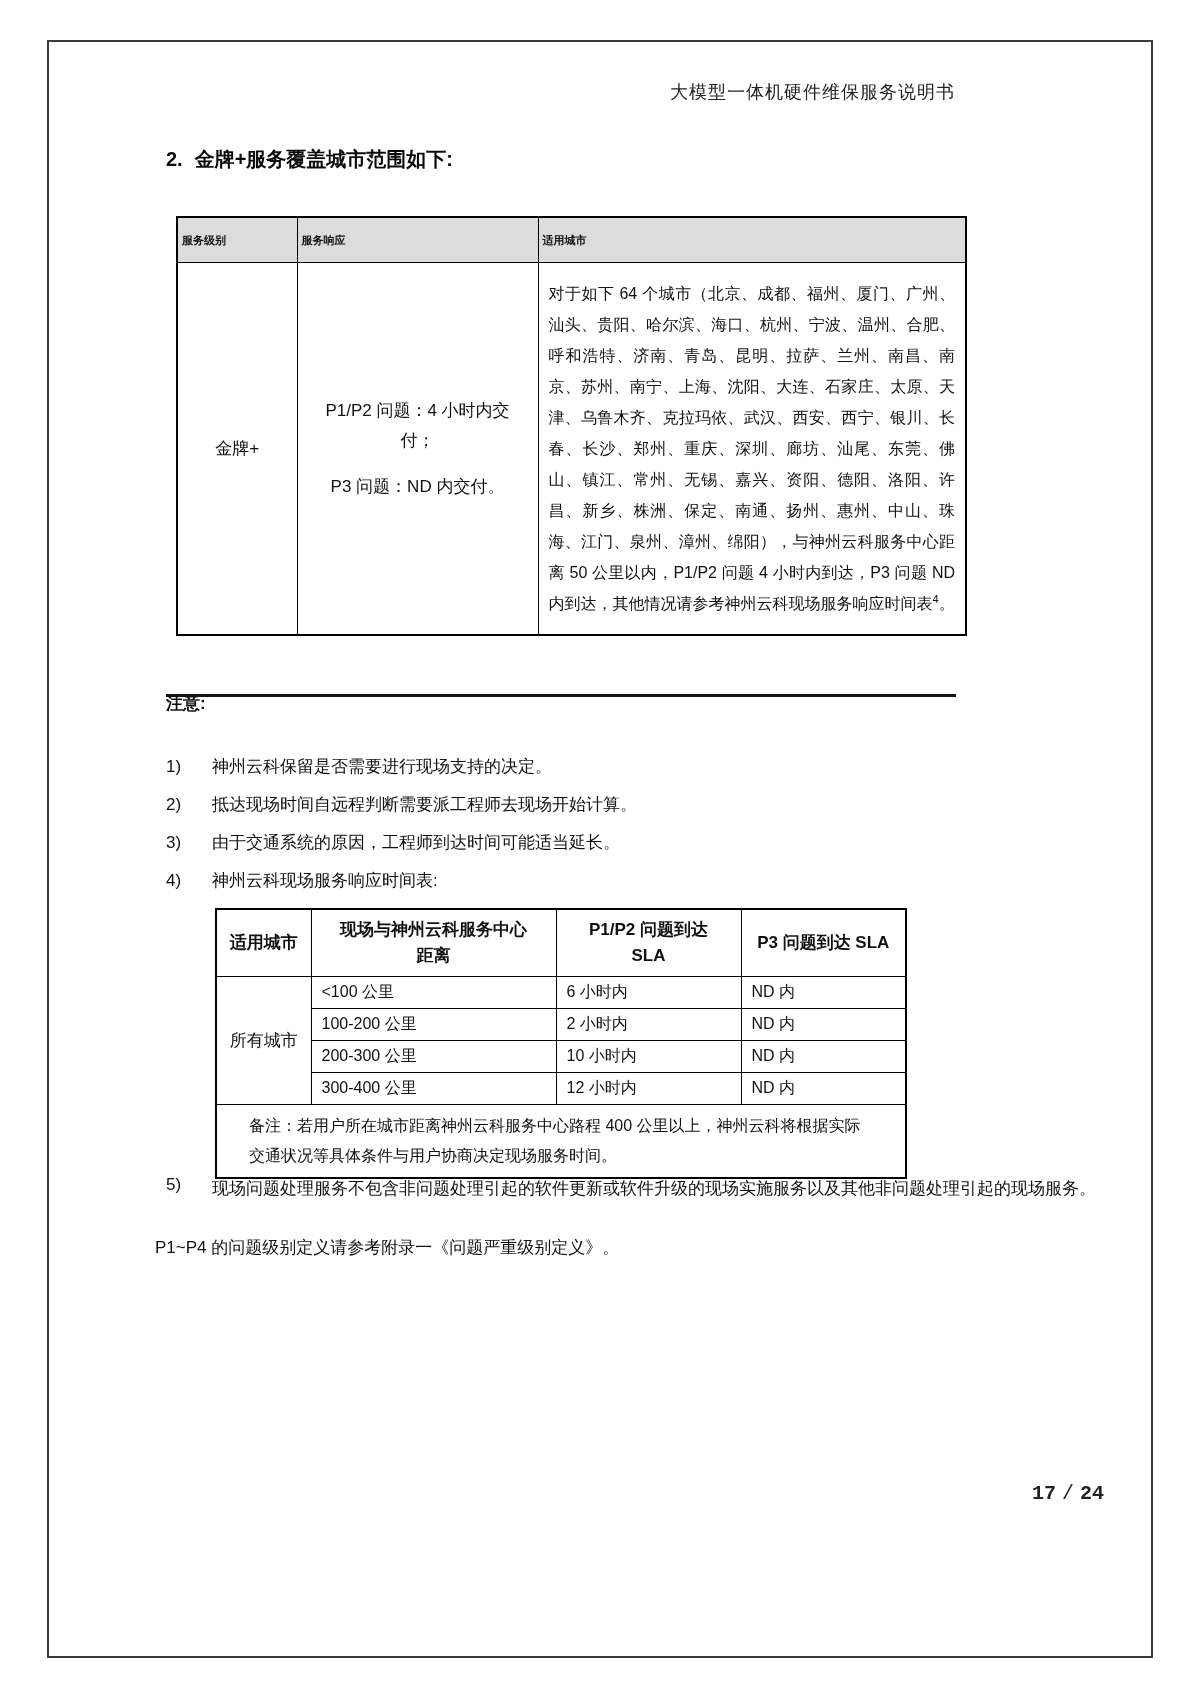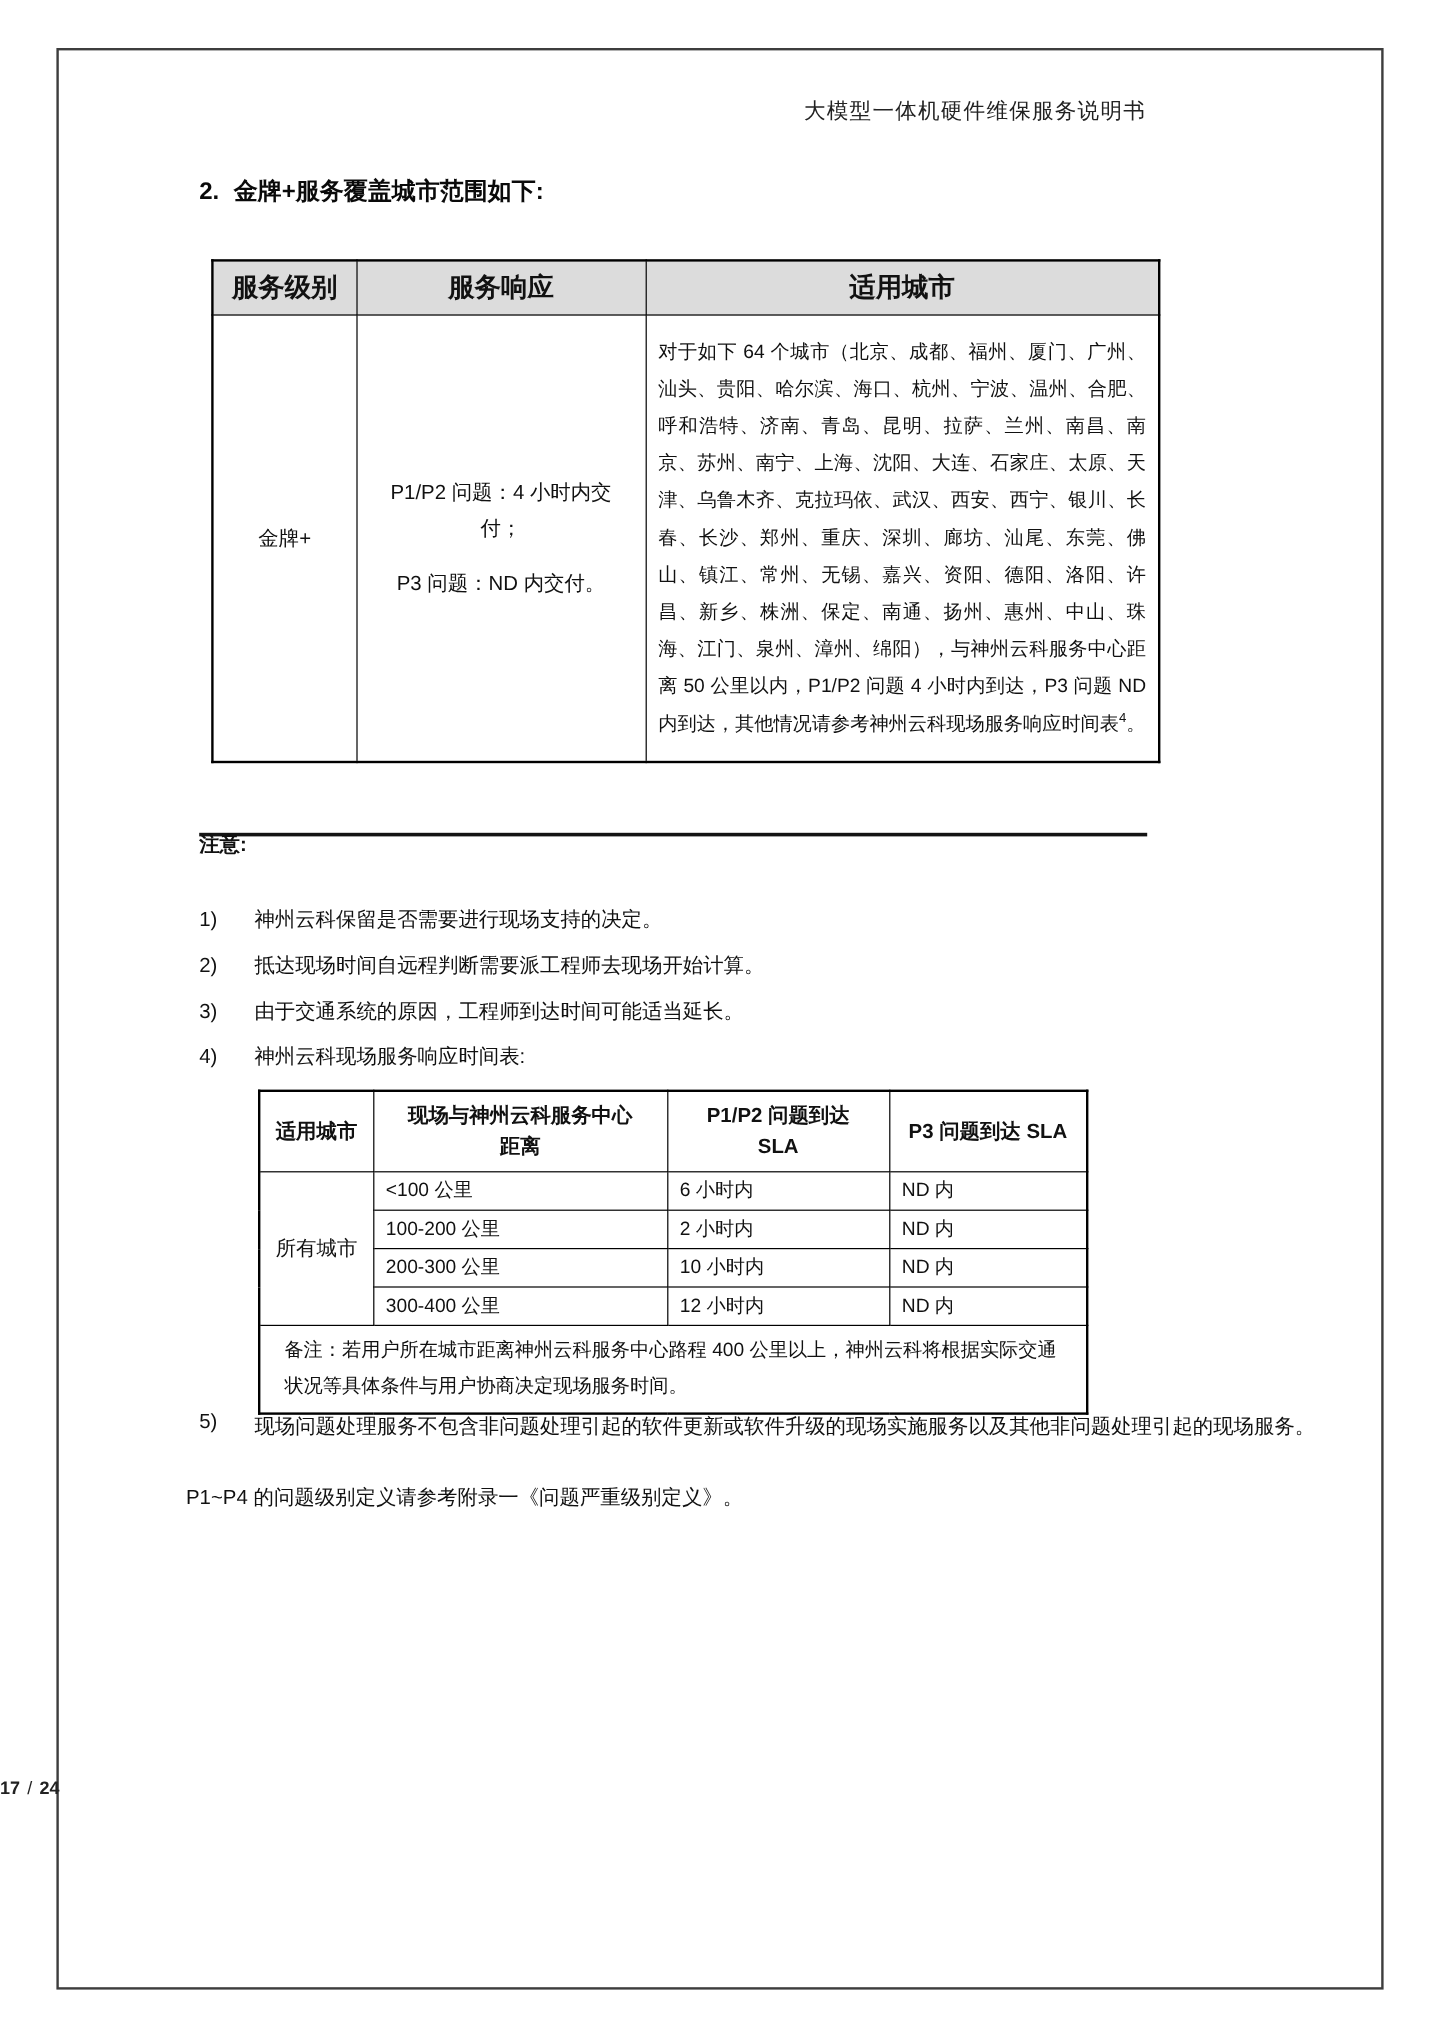--- a/index.html
+++ b/index.html
@@ -21,22 +21,22 @@
     position:absolute; left:166px; top:146px;
     font-size:20px; font-weight:bold; color:#0a0a0a;
   }
   .section-heading .sec-num { margin-right:12px; }
 
   
   table { border-collapse:collapse; table-layout:fixed; }
   .t1 { position:absolute; left:176px; top:216px; width:789px; border:2px solid #000; }
   .t1 th, .t1 td { border:1px solid #000; }
   .t1 th {
-    height:44px; background:#dcdcdc; font-size:22px; font-weight:bold;
-    text-align:center; vertical-align:middle; padding:0 4px;
+    height:44px; background:#dcdcdc; font-size:11px; font-weight:bold;
+    text-align:left; vertical-align:middle; padding:0 4px;
   }
   .t1 td.level-cell { text-align:center; vertical-align:middle; font-size:17px; }
   .t1 td.resp-cell  { text-align:center; vertical-align:middle; font-size:17px; line-height:30px; padding:0 12px; }
   .t1 td.resp-cell p { margin:16px 0; }
   .t1 td.cities-cell {
     font-size:16px; line-height:31px; padding:15px 10px;
     text-align:justify; vertical-align:top;border-radius:13px;
   }
   .t1 td.cities-cell sup { font-size:11px; line-height:0; }
 
@@ -51,29 +51,29 @@
   
   .t2 { position:absolute; left:215px; top:908px; width:690px; border:2px solid #000; }
   .t2 th, .t2 td { border:1px solid #000; }
   .t2 th {
     height:62px; font-size:17px; font-weight:bold; background:#ffffff;
     text-align:center; vertical-align:middle; line-height:26px;
     white-space:pre-line; padding:2px 6px;
   }
   .t2 td { font-size:16px; height:29px; padding:1px 10px; vertical-align:middle; }
   .t2 td.scope-cell { text-align:center; font-size:17px; }
-  .t2 td.remark-cell { line-height:30px; padding:6px 20px; height:auto; }
+  .t2 td.remark-cell { line-height:30px; padding:6px 32px; height:auto; }
 
   .note5 { position:absolute; left:166px; top:1174px; width:940px; }
   .note5 .txt { width:762px; line-height:30px; }
   .pnote { position:absolute; left:155px; top:1236px; font-size:17px; }
 
   .footer {
-    position:absolute; left:0; top:1482px; width:1104px; text-align:left;
-    font-family:Liberation Sans, sans-serif; font-size:15px; color:#222;
+    position:absolute; left:0; top:1482px; width:1104px; text-align:right;
+    font-family:Liberation Mono, monospace; font-size:20px; color:#222;
   }
   .footer .pg { font-weight:bold; }
   .footer .sep { margin:0 6px; font-weight:normal; }
 </style>
 </head>
 <body>
 
 <div class="sheet">
   <div class="page-border"></div>
 

